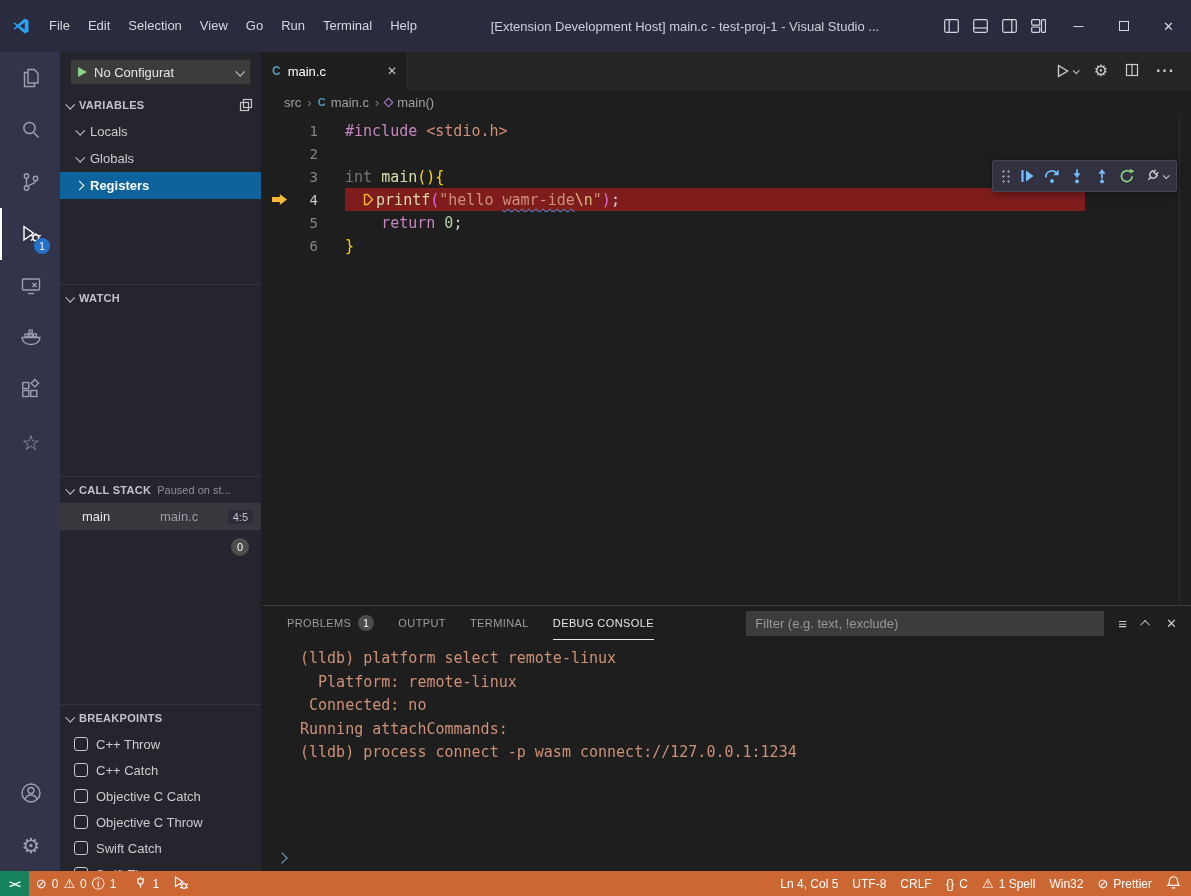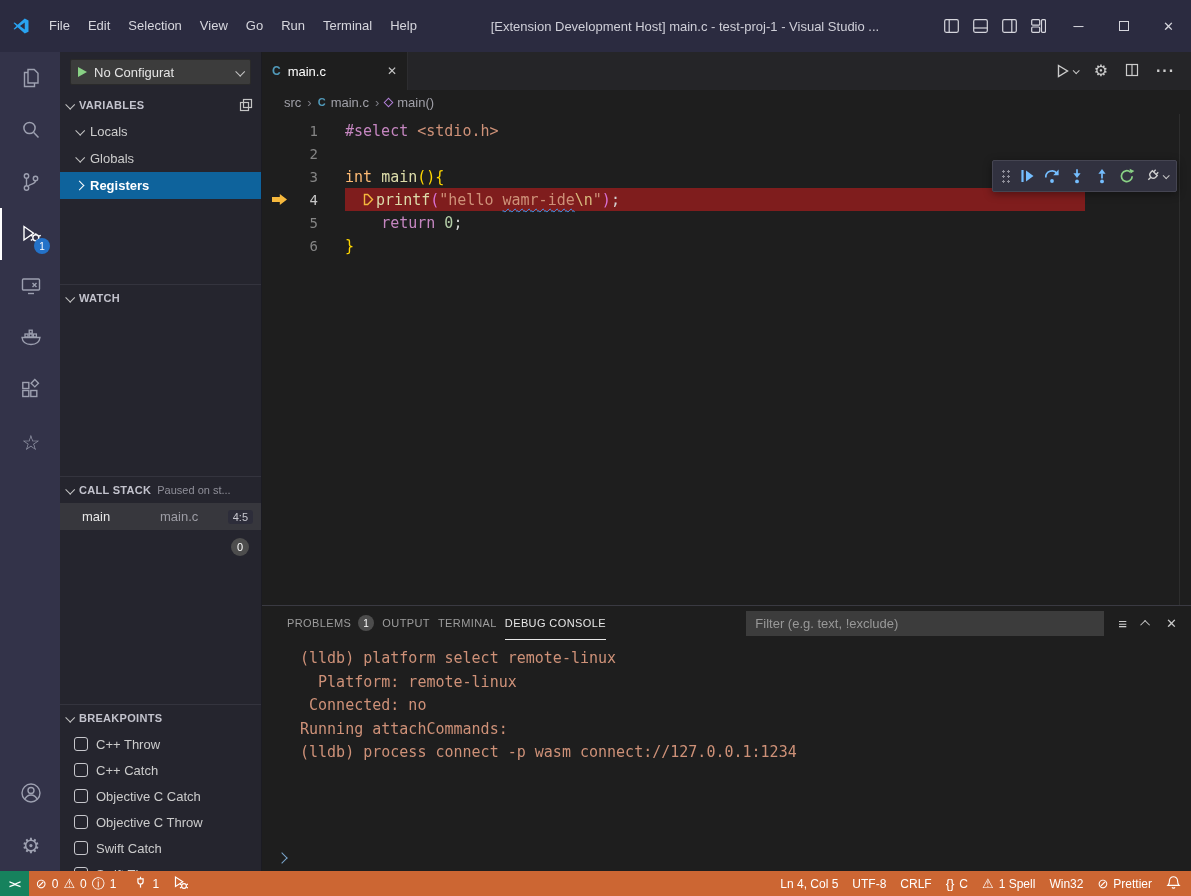--- a/index.html
+++ b/index.html
@@ -88,34 +88,34 @@
   .code-line { height:23px; display:flex; align-items:center; font-size:15px; }
   .gutter-glyph { width:20px; margin-left:10px; display:flex; align-items:center; flex-shrink:0; }
   .cur-arrow { width:15px; height:11px; background:#f5b83d;
     clip-path:polygon(0 28%, 52% 28%, 52% 0, 100% 50%, 52% 100%, 52% 72%, 0 72%); }
   .gutter-num { width:26px; text-align:right; color:#858585; font-size:14px; flex-shrink:0; }
   .code-line.current .gutter-num { color:#c6c6c6; }
   .code-text { margin-left:27px; white-space:pre; display:flex; align-items:center; height:100%; }
   .code-line.current .code-text { background:#7f1d1d; width:740px; }
   .inline-bp { display:inline-flex; margin:0 2px 0 0; }
   .tok-pp { color:#c586c0; } .tok-str { color:#ce9178; } .tok-esc { color:#d7ba7d; }
-  .tok-kw { color:#fdba74;text-align:right; } .tok-kw2 { color:#c586c0; } .tok-fn { color:#dcdcaa; }
+  .tok-kw { color:#737373;text-align:right; } .tok-kw2 { color:#c586c0; } .tok-fn { color:#dcdcaa; }
   .tok-num { color:#b5cea8; } .tok-plain { color:#d4d4d4; }
   .tok-b1 { color:#ffd700; } .tok-b2 { color:#da70d6; }
   .squiggle { text-decoration:underline; text-decoration-style:wavy; text-decoration-color:#4a9df8; text-decoration-thickness:1px; text-underline-offset:3px; }
   .overview-ruler { position:absolute; top:0; right:0; bottom:0; width:12px; border-left:1px solid rgba(255,255,255,0.07); }
 
   .debug-toolbar { position:absolute; top:46px; right:14px; height:32px; background:#31313f; border:1px solid #454552; box-shadow:0 2px 8px rgba(0,0,0,.4); display:flex; align-items:center; gap:9px; padding:0 8px; z-index:5; border-radius:2px; }
   .dt-grabber { width:9px; height:14px; background-image:radial-gradient(circle, #8f8f9a 1.1px, transparent 1.3px); background-size:5px 5px; }
   .dt-btn { display:flex; align-items:center; }
 
   
   .panel { height:271px; border-top:1px solid #3a3a42; background:#1e1e1e; display:flex; flex-direction:column; }
   .panel-header { height:34px; display:flex; align-items:center; padding:0 14px 0 25px; flex-shrink:0; }
-  .panel-tabs { display:flex; gap:8px; align-items:center; height:100%; }
+  .panel-tabs { display:flex; gap:24px; align-items:center; height:100%; }
   .panel-tab { display:flex; align-items:center; gap:7px; height:100%; font-size:11px; letter-spacing:.4px; color:#9d9d9d; border-bottom:1px solid transparent; padding-top:1px; }
   .panel-tab.active { color:#e7e7e7; border-bottom-color:#e7e7e7; }
   .tab-badge { background:#4d4d4d; color:#fff; width:16px; height:16px; border-radius:50%; font-size:10px; display:flex; align-items:center; justify-content:center; }
   .panel-filter { margin-left:auto; width:358px; height:25px; background:#3c3c3c; border:1px solid #3c3c3c; color:#cccccc; font-size:13px; padding:0 8px; outline:none; font-family:"Liberation Sans",sans-serif; }
   .panel-filter::placeholder { color:#989898; }
   .panel-actions { display:flex; align-items:center; gap:16px; margin-left:14px; color:#cccccc; }
   .pa-glyph { font-size:15px; line-height:1; }
   .console { flex:1; padding:9px 0 0 38px; font-family:"DejaVu Sans Mono", monospace; font-size:15px; color:#ce9178; overflow:hidden; }
   .console-line { height:23.5px; white-space:pre; }
   .prompt-row { height:26px; display:flex; align-items:center; padding-left:16px; flex-shrink:0; }
@@ -406,21 +406,21 @@
               <span class="bc-method"></span>
               <span>main()</span>
             </span>
           </div>
 
         <div class="code-area">
           <div>
               <div class="code-line">
                 <span class="gutter-glyph"></span>
                 <span class="gutter-num">1</span>
-                <span class="code-text"><span class="code-token tok-pp">#select</span><span class="code-token tok-plain"> </span><span class="code-token tok-str">&lt;stdio.h&gt;</span></span>
+                <span class="code-text"><span class="code-token tok-pp">#include</span><span class="code-token tok-plain"> </span><span class="code-token tok-str">&lt;stdio.h&gt;</span></span>
               </div>
               <div class="code-line">
                 <span class="gutter-glyph"></span>
                 <span class="gutter-num">2</span>
                 <span class="code-text"></span>
               </div>
               <div class="code-line">
                 <span class="gutter-glyph"></span>
                 <span class="gutter-num">3</span>
                 <span class="code-text"><span class="code-token tok-kw">int</span><span class="code-token tok-plain"> </span><span class="code-token tok-fn">main</span><span class="code-token tok-b1">(){</span></span>

